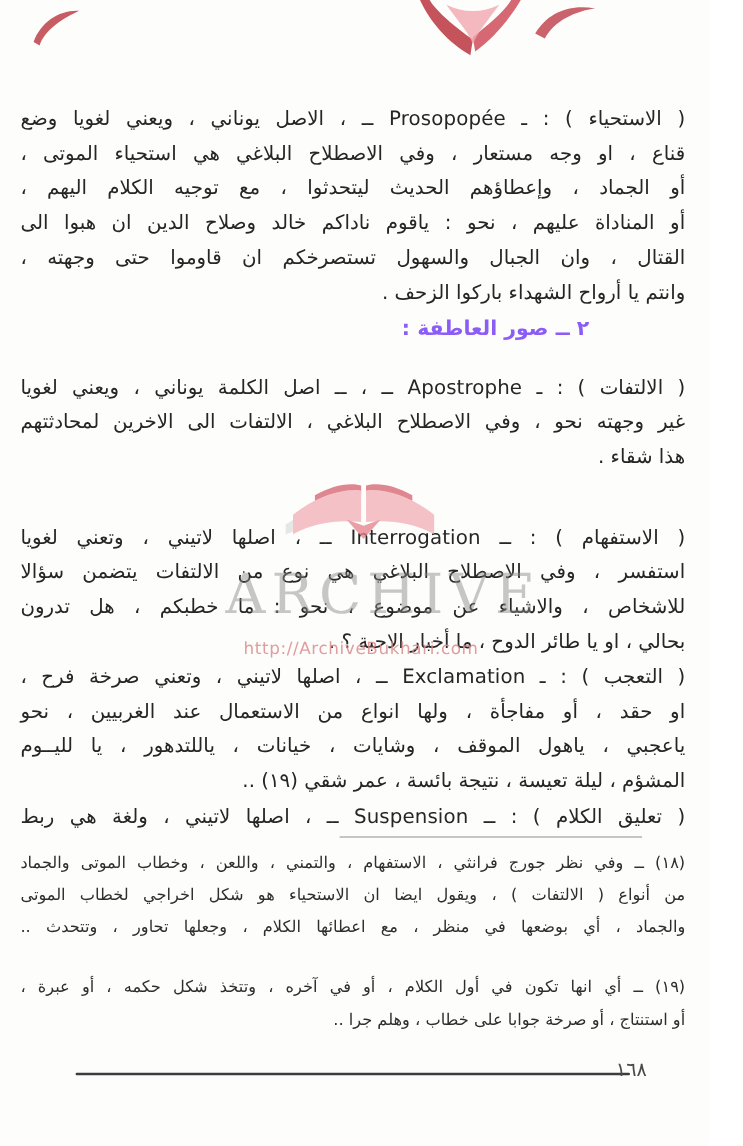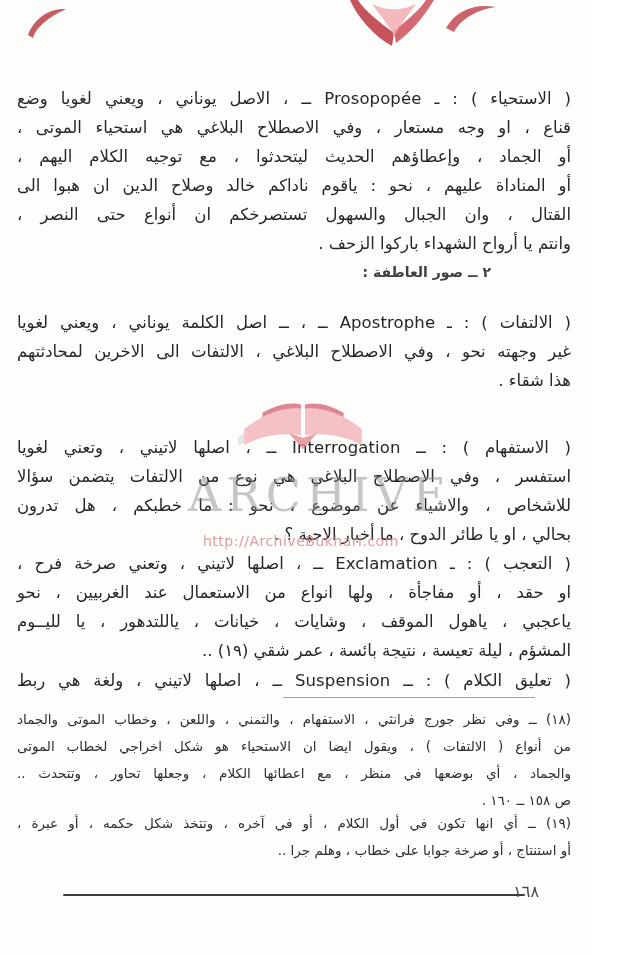--- a/index.html
+++ b/index.html
@@ -20,23 +20,23 @@
     white-space:nowrap;
     text-align:justify;
     text-align-last:justify;
     letter-spacing:.1px;
   }
   .line.last{text-align-last:right;}
   
   .heading{
     position:absolute;
     right:100px;
-    font-size:14px;
+    font-size:17px;
     font-weight:bold;
-    color:#404040;
+    color:#8b5cf6;
   }
   
   .fn .line{
     font-size:13.5px;
     line-height:27px;
     color:#2e2e2e;
   }
   .fn-sep{
     position:absolute;
     top:697px;right:56px;
@@ -99,21 +99,21 @@
     <g transform="translate(444,2)">
       <path d="M2 26 C12 9 30 1 52 5 C36 7 18 15 10 30 Z" fill="#c4525c" opacity=".9"></path>
     </g>
   </svg>
 
   <div class="block" style="top:84px">
     <div class="line">( الاستحياء ) : ـ Prosopopée ــ ، الاصل يوناني ، ويعني لغويا وضع</div>
     <div class="line">قناع ، او وجه مستعار ، وفي الاصطلاح البلاغي هي استحياء الموتى ،</div>
     <div class="line">أو الجماد ، وإعطاؤهم الحديث ليتحدثوا ، مع توجيه الكلام اليهم ،</div>
     <div class="line">أو المناداة عليهم ، نحو : ياقوم ناداكم خالد وصلاح الدين ان هبوا الى</div>
-    <div class="line">القتال ، وان الجبال والسهول تستصرخكم ان أنواع حتى النصر ،</div>
+    <div class="line">القتال ، وان الجبال والسهول تستصرخكم ان قاوموا حتى وجهته ،</div>
     <div class="line last">وانتم يا أرواح الشهداء باركوا الزحف .</div>
   </div>
 
   <div class="heading" style="top:264px">٢ ــ صور العاطفة :</div>
 
   <div class="block" style="top:308px">
     <div class="line">( الالتفات ) : ـ Apostrophe ــ ، ــ اصل الكلمة يوناني ، ويعني لغويا</div>
     <div class="line">غير وجهته نحو ، وفي الاصطلاح البلاغي ، الالتفات الى الاخرين لمحادثتهم</div>
     <div class="line last">هذا شقاء .</div>
   </div>
@@ -135,21 +135,20 @@
   <div class="block" style="top:666px">
     <div class="line">( تعليق الكلام ) : ــ Suspension ــ ، اصلها لاتيني ، ولغة هي ربط</div>
   </div>
 
   <div class="fn-sep"></div>
 
   <div class="block fn" style="top:706px">
     <div class="line">(١٨) ــ وفي نظر جورج فرانثي ، الاستفهام ، والتمني ، واللعن ، وخطاب الموتى والجماد</div>
     <div class="line">من أنواع ( الالتفات ) ، ويقول ايضا ان الاستحياء هو شكل اخراجي لخطاب الموتى</div>
     <div class="line">والجماد ، أي بوضعها في منظر ، مع اعطائها الكلام ، وجعلها تحاور ، وتتحدث ..</div>
-    <div class="line last">ص ١٥٨ ــ ١٦٠ .</div>
   </div>
 
   <div class="block fn" style="top:810px">
     <div class="line">(١٩) ــ أي انها تكون في أول الكلام ، أو في آخره ، وتتخذ شكل حكمه ، أو عبرة ،</div>
     <div class="line last">أو استنتاج ، أو صرخة جوابا على خطاب ، وهلم جرا ..</div>
   </div>
 
   <div class="foot-rule"></div>
   <div class="page-num">١٦٨</div>
 

